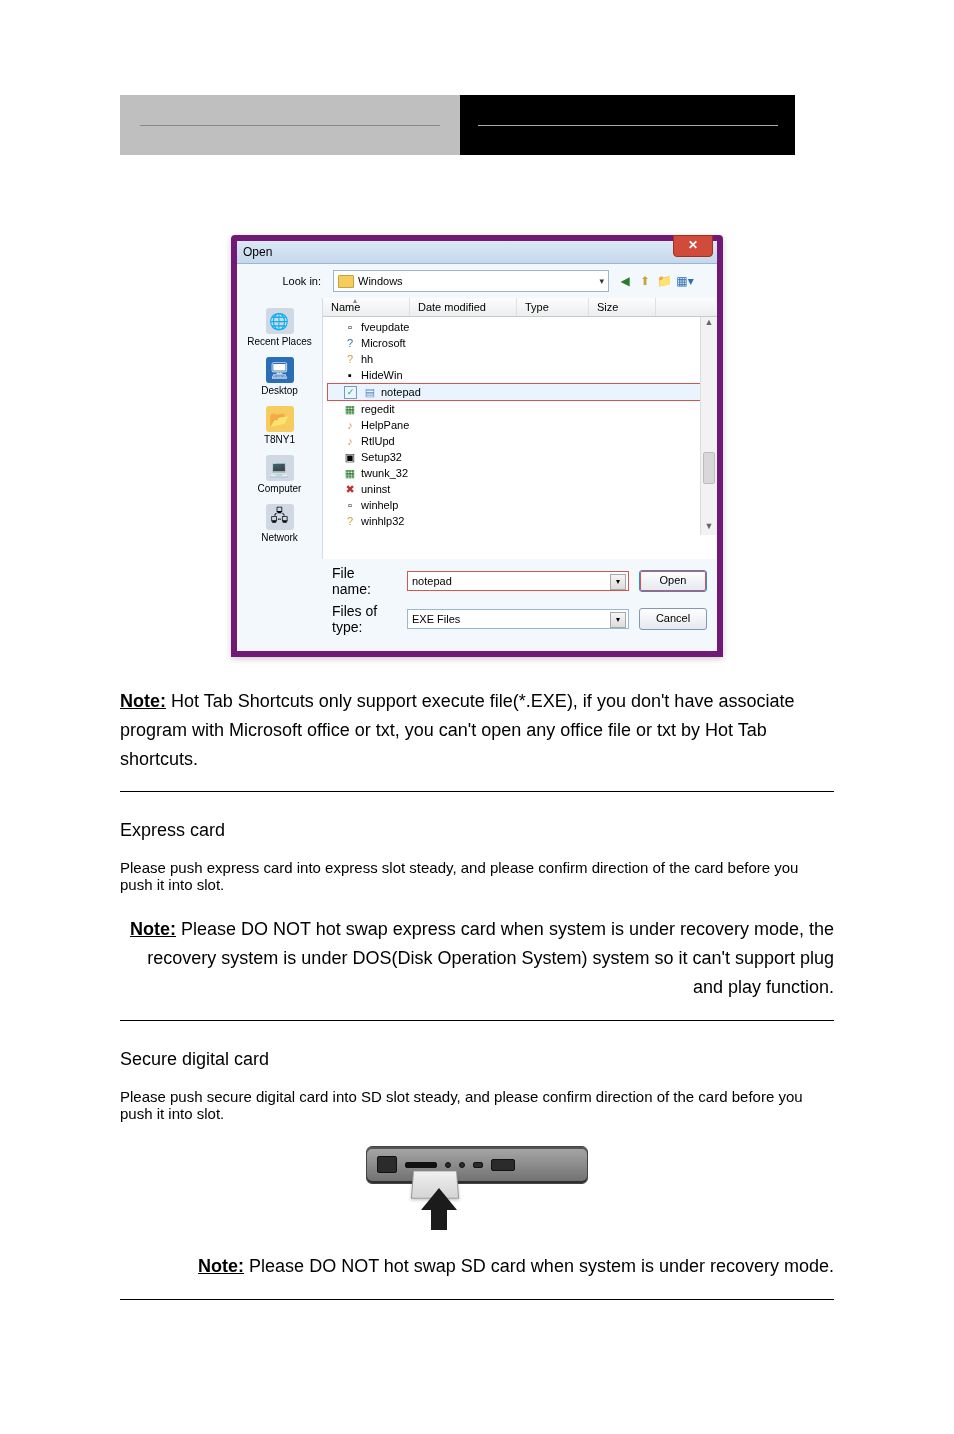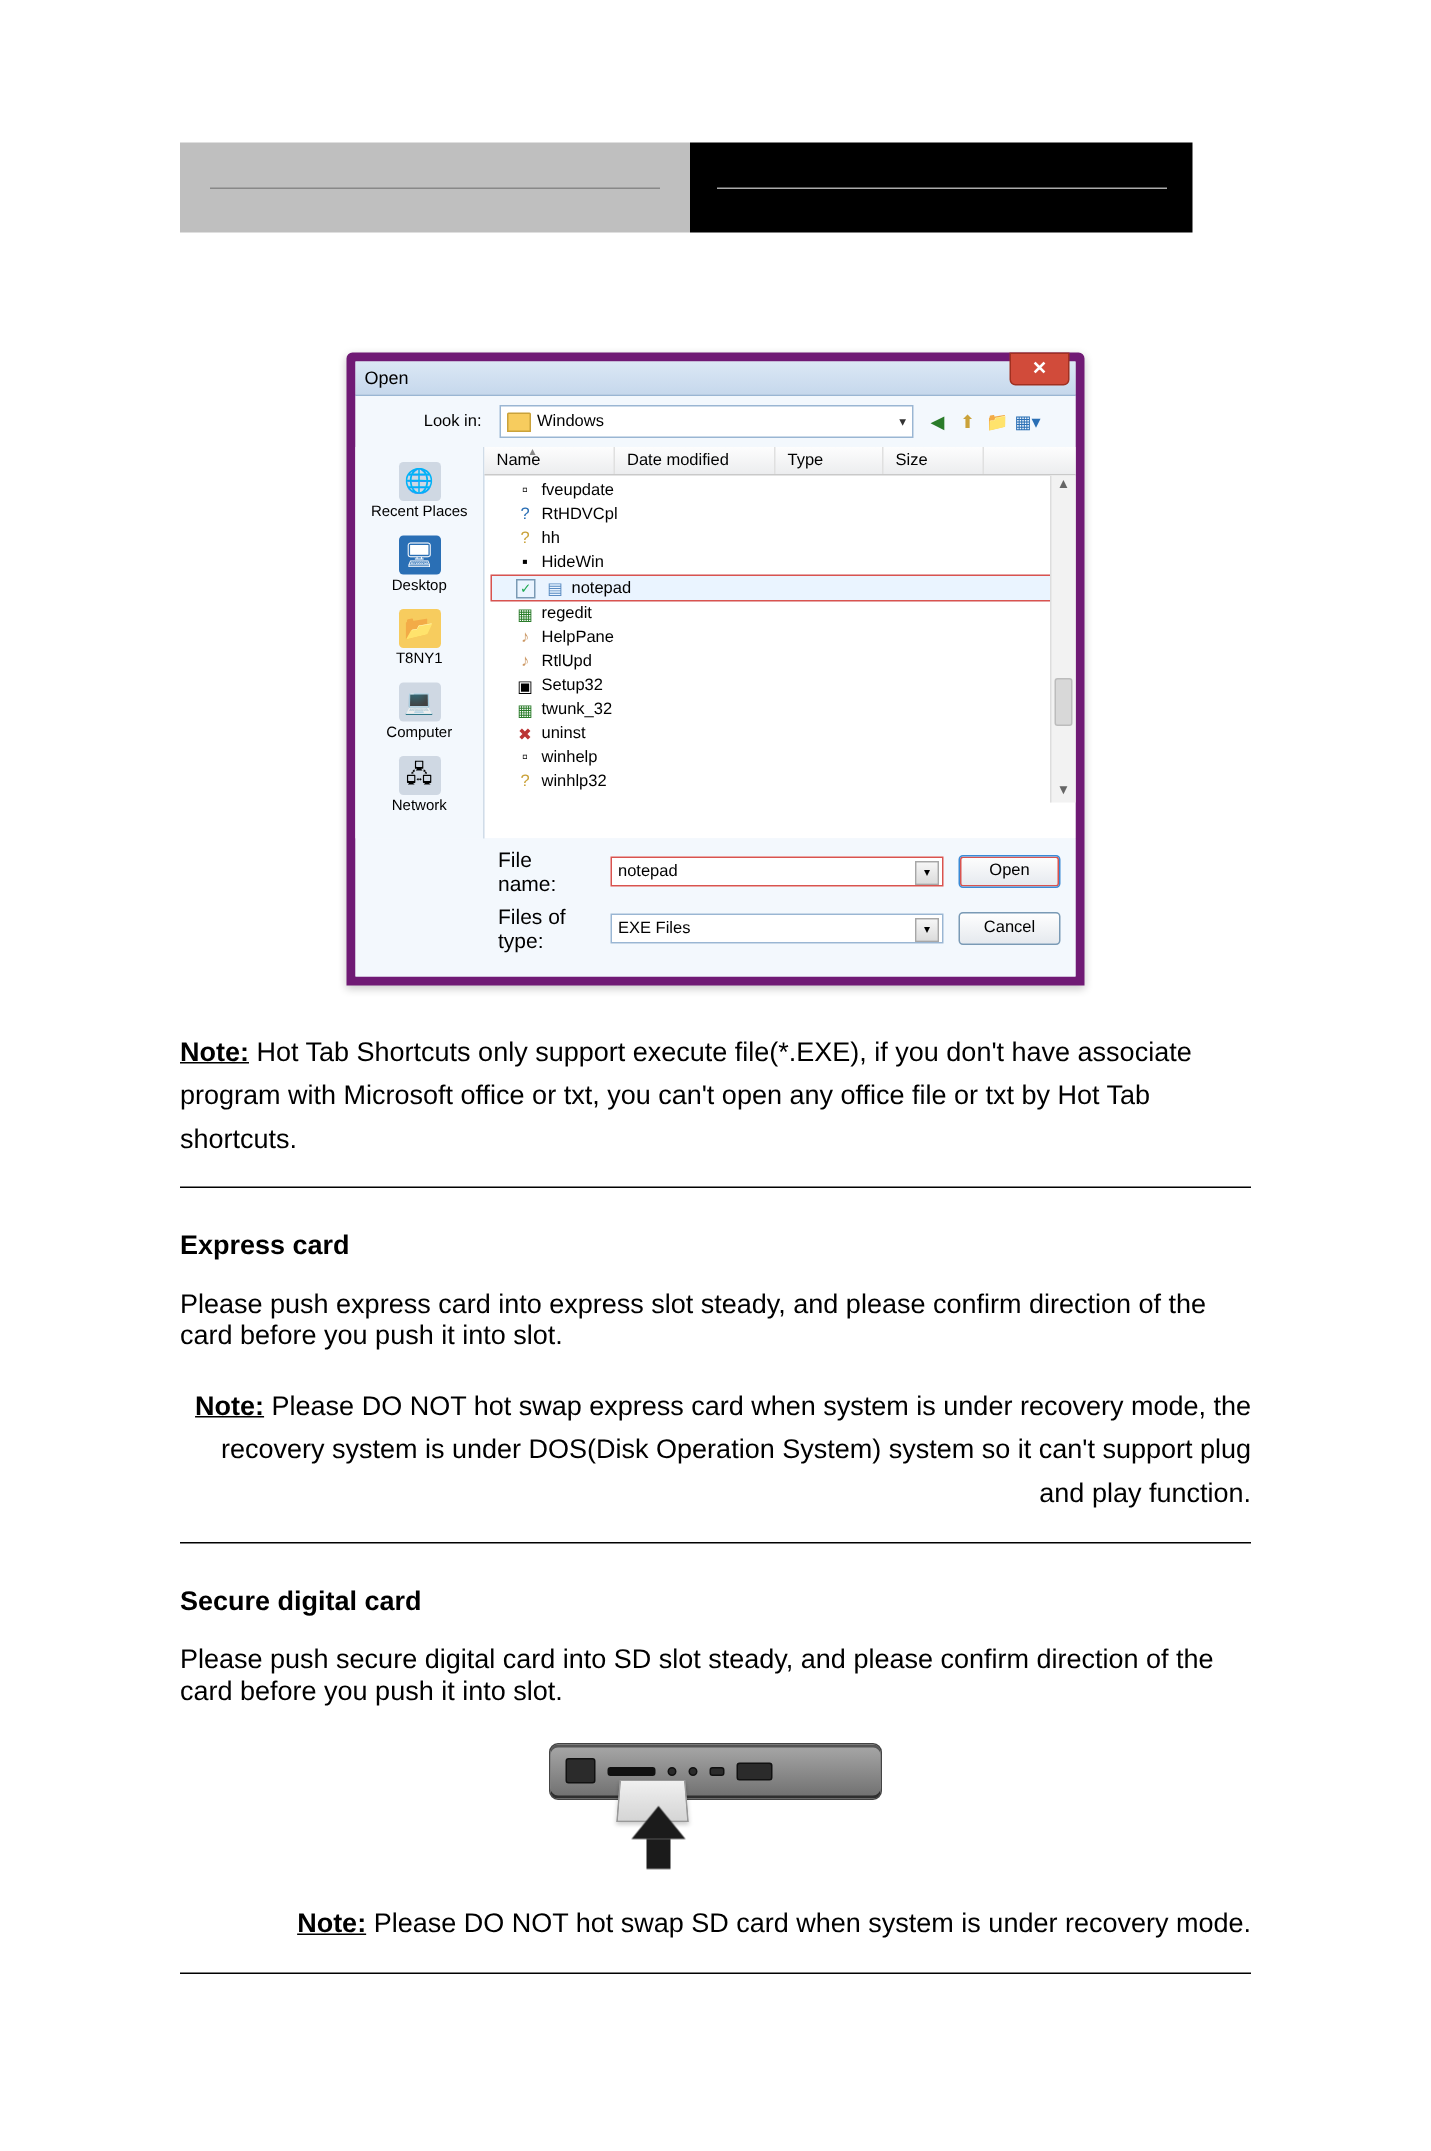--- a/index.html
+++ b/index.html
@@ -282,25 +282,25 @@
   }
   .underline { text-decoration: underline; font-weight: bold; }
   .hr {
     margin: 18px 120px 0;
     border: none;
     border-top: 1px solid #000;
   }
   .sect-title {
     margin: 28px 120px 0;
     font-size: 18px;
-    font-weight: bold;
+    font-weight: normal;
   }
   .instr {
     margin: 18px 120px 0;
-    font-size: 18px;
+    font-size: 15px;
   }
   .note-block {
     margin: 22px 120px 0;
     font-size: 18px;
     line-height: 1.6;
     text-align: right;
   }
   .device-fig {
     margin: 24px auto 6px;
     width: 240px;
@@ -411,21 +411,21 @@
             <div class="c-type">Type</div>
             <div class="c-size">Size</div>
           </div>
           <div class="filelist">
             <div class="frow">
                 <span class="fic">▫</span>
                 <span>fveupdate</span>
               </div>
             <div class="frow">
                 <span class="fic" style="color:#2a6fb5">?</span>
-                <span>RtHDVCpl</span>
+                <span>Microsoft</span>
               </div>
             <div class="frow">
                 <span class="fic" style="color:#caa23a">?</span>
                 <span>hh</span>
               </div>
             <div class="frow">
                 <span class="fic">▪</span>
                 <span>HideWin</span>
               </div>
             <div class="frow sel">

